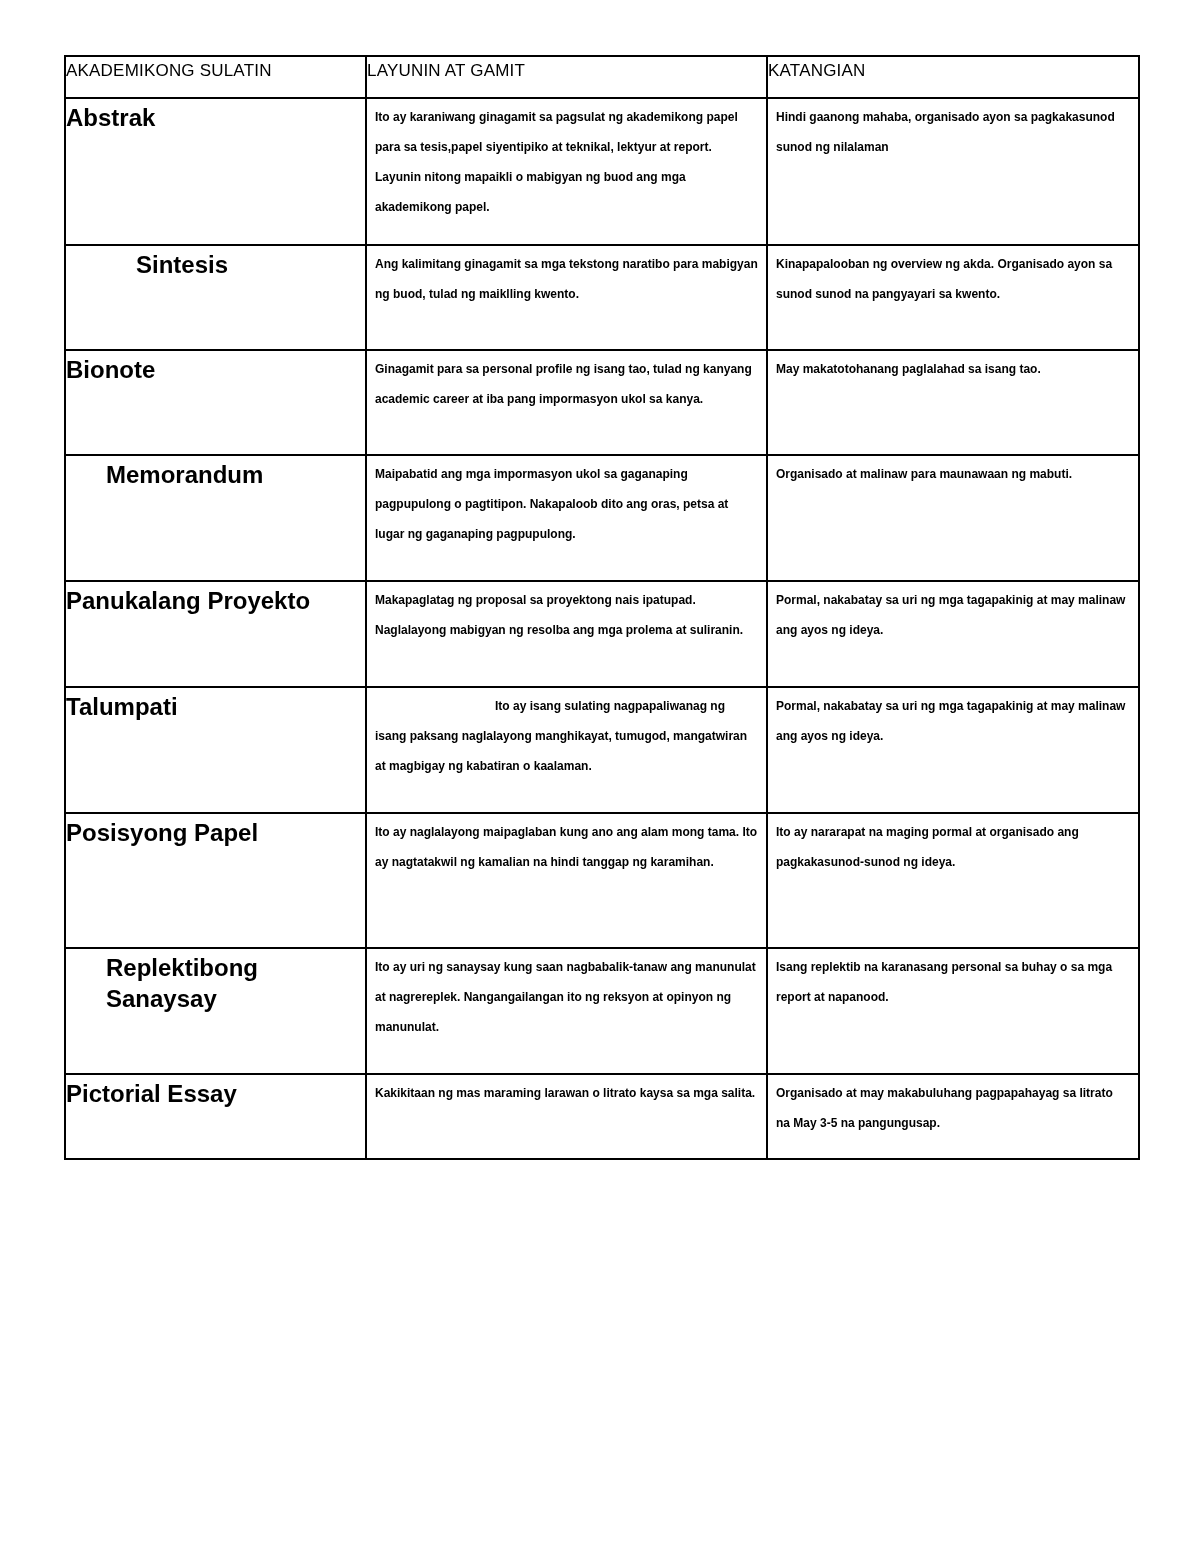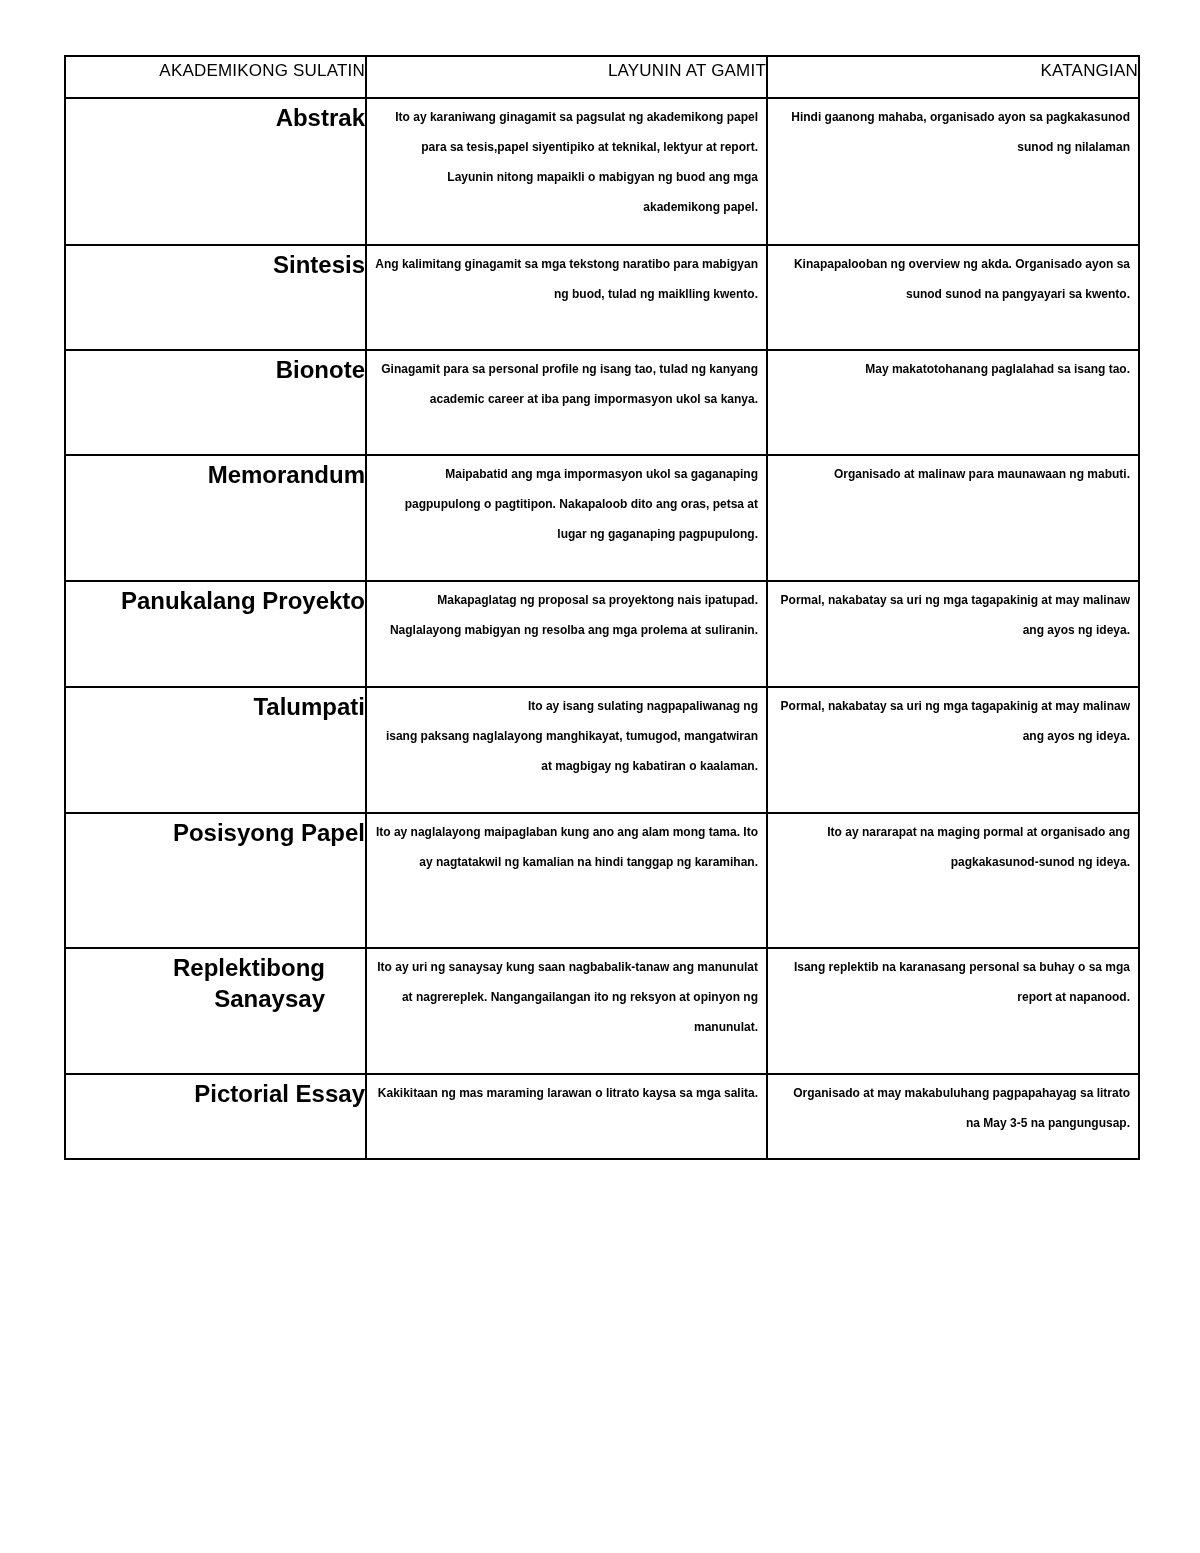--- a/index.html
+++ b/index.html
@@ -3,21 +3,21 @@
   <meta charset="utf-8">
   <style>
     html, body { margin:0; padding:0; background:#ffffff; }
     body { width:1200px; height:1553px; position:relative; font-family:"Liberation Sans", sans-serif; color:#000; }
     table.doc {
       position:absolute; left:64px; top:55px; width:1074px;
       border-collapse:collapse; table-layout:fixed;
       border:2px solid #000;
     }
     table.doc td, table.doc th {
-      border:2px solid #000; vertical-align:top; text-align:right;
+      border:2px solid #000; vertical-align:top; text-align:left;
       padding:0; overflow:hidden;
     }
     col.c1 { width:301px; }
     col.c2 { width:401px; }
     col.c3 { width:372px; }
     th { font-weight:normal; font-size:17px; padding-top:4px !important; height:36px; letter-spacing:0.2px; }
     td.term { font-weight:bold; font-size:24px; line-height:31px; padding-top:3px !important; }
     td.desc { font-weight:bold; font-size:12px; line-height:30px; padding:3px 8px 0 8px !important; }
   </style>
 </head>
@@ -46,21 +46,21 @@
       <td class="term" style="padding-left:70px">Sintesis</td>
       <td class="desc">Ang kalimitang ginagamit sa mga tekstong naratibo para mabigyan ng buod, tulad ng maiklling kwento.</td>
       <td class="desc">Kinapapalooban ng overview ng akda. Organisado ayon sa sunod sunod na pangyayari sa kwento.</td>
     </tr>
     <tr style="height:105px">
       <td class="term">Bionote</td>
       <td class="desc">Ginagamit para sa personal profile ng isang tao, tulad ng kanyang academic career at iba pang impormasyon ukol sa kanya.</td>
       <td class="desc">May makatotohanang paglalahad sa isang tao.</td>
     </tr>
     <tr style="height:126px">
-      <td class="term" style="padding-left:62px">Memorandum</td>
+      <td class="term" style="padding-left:40px">Memorandum</td>
       <td class="desc">Maipabatid ang mga impormasyon ukol sa gaganaping pagpupulong o pagtitipon. Nakapaloob dito ang oras, petsa at lugar ng gaganaping pagpupulong.</td>
       <td class="desc">Organisado at malinaw para maunawaan ng mabuti.</td>
     </tr>
     <tr style="height:106px">
       <td class="term">Panukalang Proyekto</td>
       <td class="desc">Makapaglatag ng proposal sa proyektong nais ipatupad. Naglalayong mabigyan ng resolba ang mga prolema at suliranin.</td>
       <td class="desc">Pormal, nakabatay sa uri ng mga tagapakinig at may malinaw ang ayos ng ideya.</td>
     </tr>
     <tr style="height:126px">
       <td class="term">Talumpati</td>

